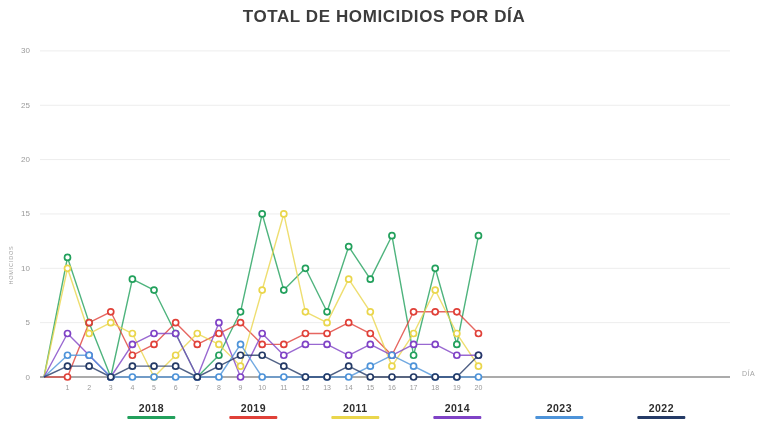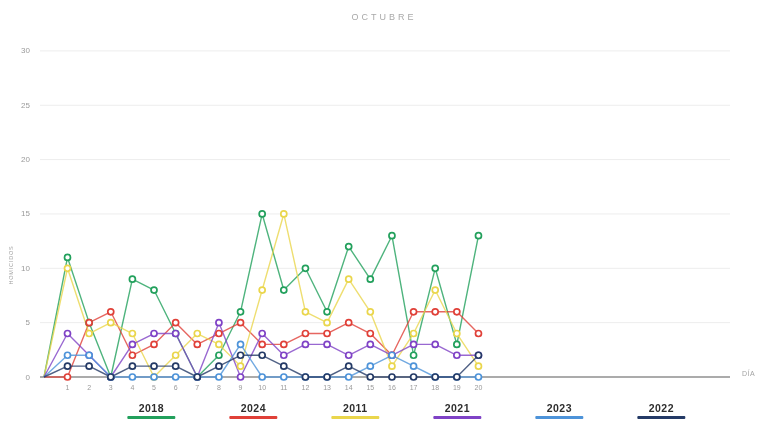--- a/index.html
+++ b/index.html
@@ -17,21 +17,21 @@
     display:flex;gap:54px;align-items:flex-start;
   }
   .legend-item{width:48px;text-align:center;}
   .legend-label{font-size:10.5px;font-weight:bold;color:#2e2e2e;letter-spacing:0.5px;}
   .legend-line{height:2.5px;width:100%;margin-top:2px;border-radius:1px;}
 </style>
 </head>
 <body>
 
 <div class="header">
-  <div class="subtitle">OCTUBRE</div>
+  <div class="title">TOTAL DE HOMICIDIOS POR DÍA</div>
 </div>
 
 <svg id="chart-svg" width="768" height="437">
     <line x1="40" x2="730" y1="322.65" y2="322.65" stroke="#ededed" stroke-width="1"></line>
     <line x1="40" x2="730" y1="268.3" y2="268.3" stroke="#ededed" stroke-width="1"></line>
     <line x1="40" x2="730" y1="213.95000000000002" y2="213.95000000000002" stroke="#ededed" stroke-width="1"></line>
     <line x1="40" x2="730" y1="159.60000000000002" y2="159.60000000000002" stroke="#ededed" stroke-width="1"></line>
     <line x1="40" x2="730" y1="105.25" y2="105.25" stroke="#ededed" stroke-width="1"></line>
     <line x1="40" x2="730" y1="50.900000000000034" y2="50.900000000000034" stroke="#ededed" stroke-width="1"></line>
     <line x1="40" x2="730" y1="377" y2="377" stroke="#8f8f8f" stroke-width="1.5"></line>
@@ -191,29 +191,29 @@
     <circle cx="456.84" cy="377" r="3" fill="#ffffff" stroke="#243A66" stroke-width="1.7"></circle>
     <circle cx="478.46999999999997" cy="355.26" r="3" fill="#ffffff" stroke="#243A66" stroke-width="1.7"></circle>
   </svg>
 
 <div class="legend" id="legend">
     <div class="legend-item">
       <div class="legend-label">2018</div>
       <div class="legend-line" style="background: rgb(34, 160, 92);"></div>
     </div>
     <div class="legend-item">
-      <div class="legend-label">2024</div>
+      <div class="legend-label">2019</div>
       <div class="legend-line" style="background: rgb(224, 64, 56);"></div>
     </div>
     <div class="legend-item">
       <div class="legend-label">2011</div>
       <div class="legend-line" style="background: rgb(234, 214, 76);"></div>
     </div>
     <div class="legend-item">
-      <div class="legend-label">2021</div>
+      <div class="legend-label">2014</div>
       <div class="legend-line" style="background: rgb(127, 66, 198);"></div>
     </div>
     <div class="legend-item">
       <div class="legend-label">2023</div>
       <div class="legend-line" style="background: rgb(77, 147, 217);"></div>
     </div>
     <div class="legend-item">
       <div class="legend-label">2022</div>
       <div class="legend-line" style="background: rgb(36, 58, 102);"></div>
     </div>

